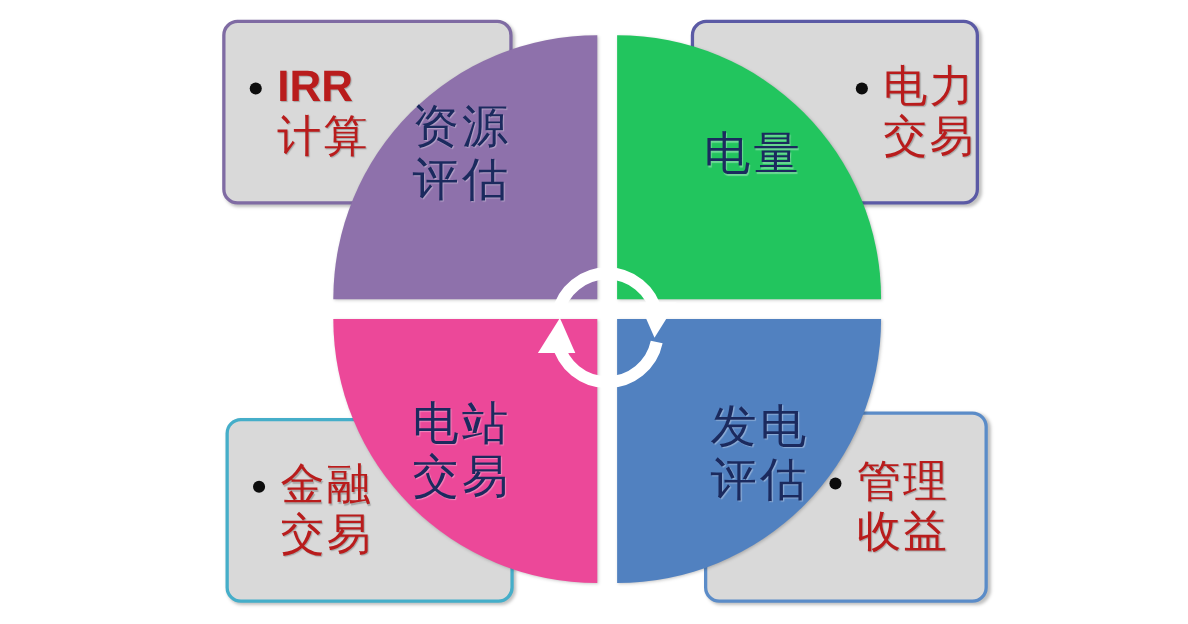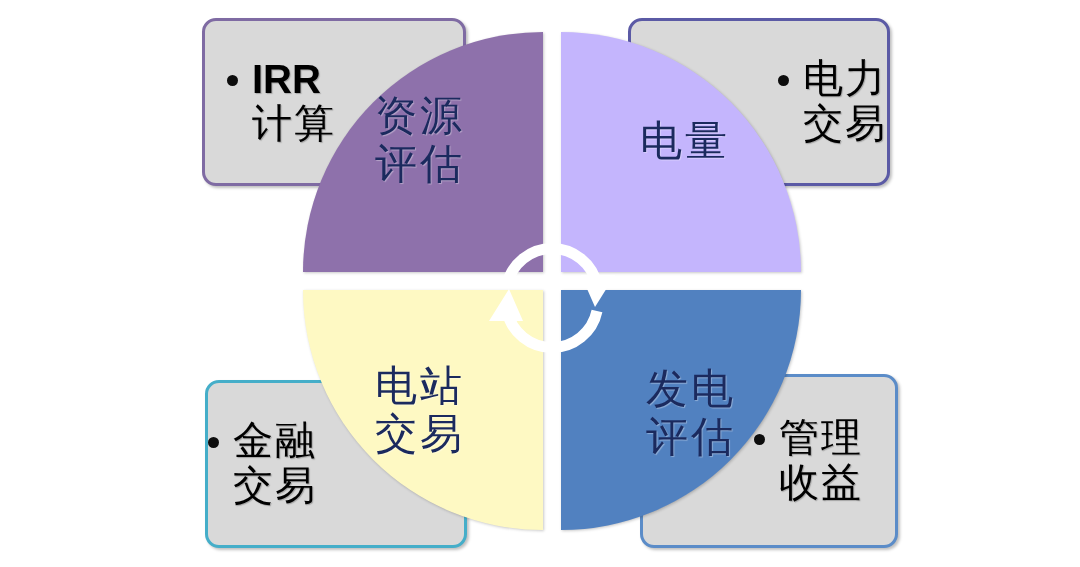--- a/index.html
+++ b/index.html
@@ -43,34 +43,34 @@
     margin-top: 18px;
   }
   .callout .lines {
     display: flex;
     flex-direction: column;
     line-height: 1.12;
   }
   .callout .line {
     font-family: "Liberation Serif", "DejaVu Serif", serif;
     font-size: 40px;
-    color: #000000;
+    color: #b91c1c;
     letter-spacing: 2px;
     white-space: nowrap;
     text-shadow: 1px 1px 1px rgba(120,120,120,0.55);
   }
   .callout .line.latin {
     font-family: "Liberation Sans", sans-serif;
     font-weight: bold;
     letter-spacing: 0px;
   }
 
   #box-irr      { left: 202px; top: 18px;  width: 264px; height: 168px; border: 3px solid #7f6ba3; justify-content: flex-start; padding-left: 22px; }
   #box-power    { left: 628px; top: 18px;  width: 262px; height: 168px; border: 3px solid #5b5aa5; justify-content: flex-end;  }
-  #box-finance  { left: 205px; top: 380px; width: 262px; height: 168px; border: 3px solid #45aec9; justify-content: flex-start; }
+  #box-finance  { left: 205px; top: 380px; width: 262px; height: 168px; border: 3px solid #45aec9; justify-content: flex-start; padding-left: 22px; }
   #box-revenue  { left: 640px; top: 374px; width: 258px; height: 174px; border: 3px solid #5b8cc8; justify-content: flex-end;  padding-right: 32px; }
 
   
   #wheel {
     position: absolute;
     left: 303px;
     top: 32px;
     width: 498px;
     height: 498px;
     z-index: 2;
@@ -95,27 +95,27 @@
     text-shadow: 1px 1px 1px rgba(255,255,255,0.35);
   }
   #quad-tl {
     left: 0; top: 0;
     background: #8e71ab;
     border-radius: 240px 0 0 0;
     padding-right: 6px; padding-bottom: 23px;
   }
   #quad-tr {
     right: 0; top: 0;
-    background: #c4b5fd;
+    background: #22c55e;
     border-radius: 0 240px 0 0;
     padding-left: 8px; padding-bottom: 20px;
   }
   #quad-bl {
     left: 0; bottom: 0;
-    background: #fef9c3;
+    background: #ec4899;
     border-radius: 0 0 0 240px;
     padding-right: 6px; padding-top: 1px;
   }
   #quad-br {
     right: 0; bottom: 0;
     background: #5181c0;
     border-radius: 0 0 240px 0;
     padding-left: 20px; padding-top: 8px;
   }
   #cycle-arrows {

